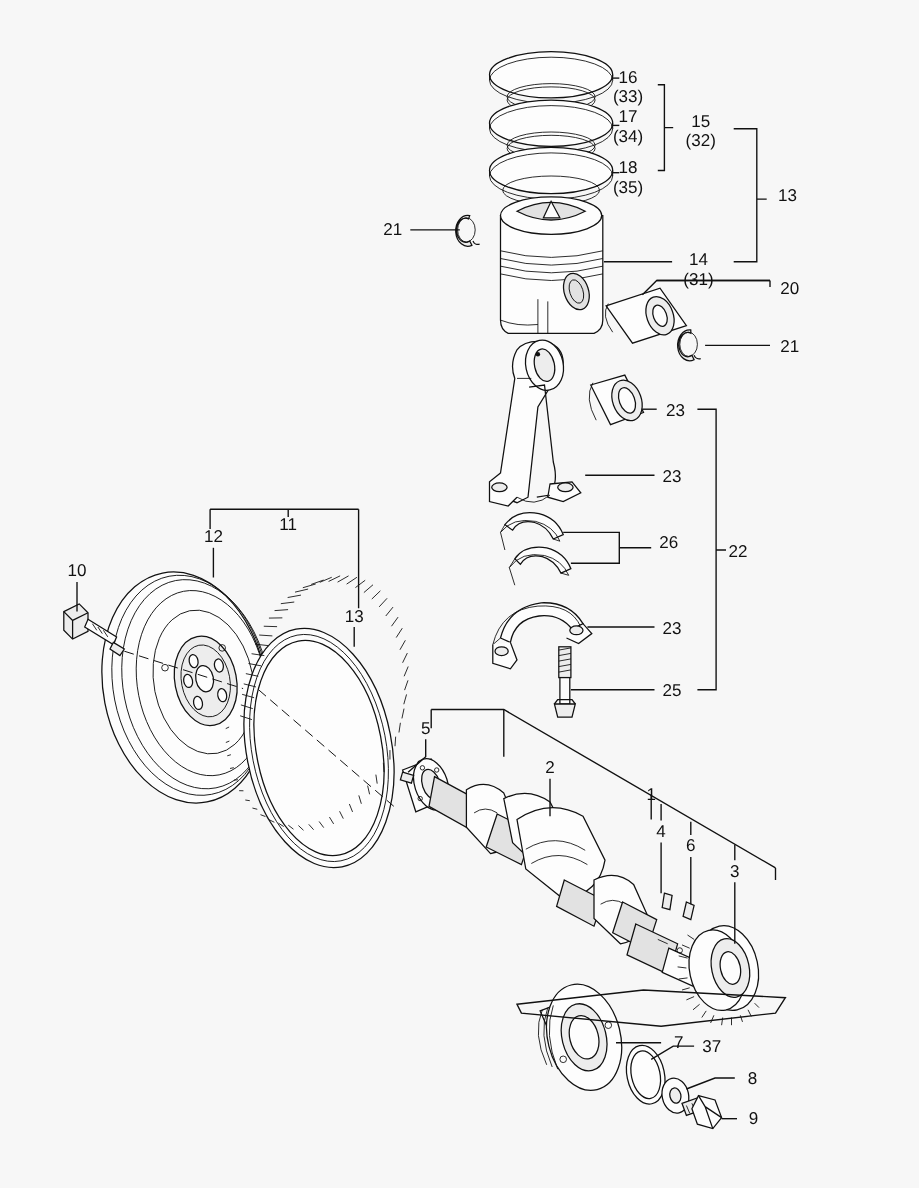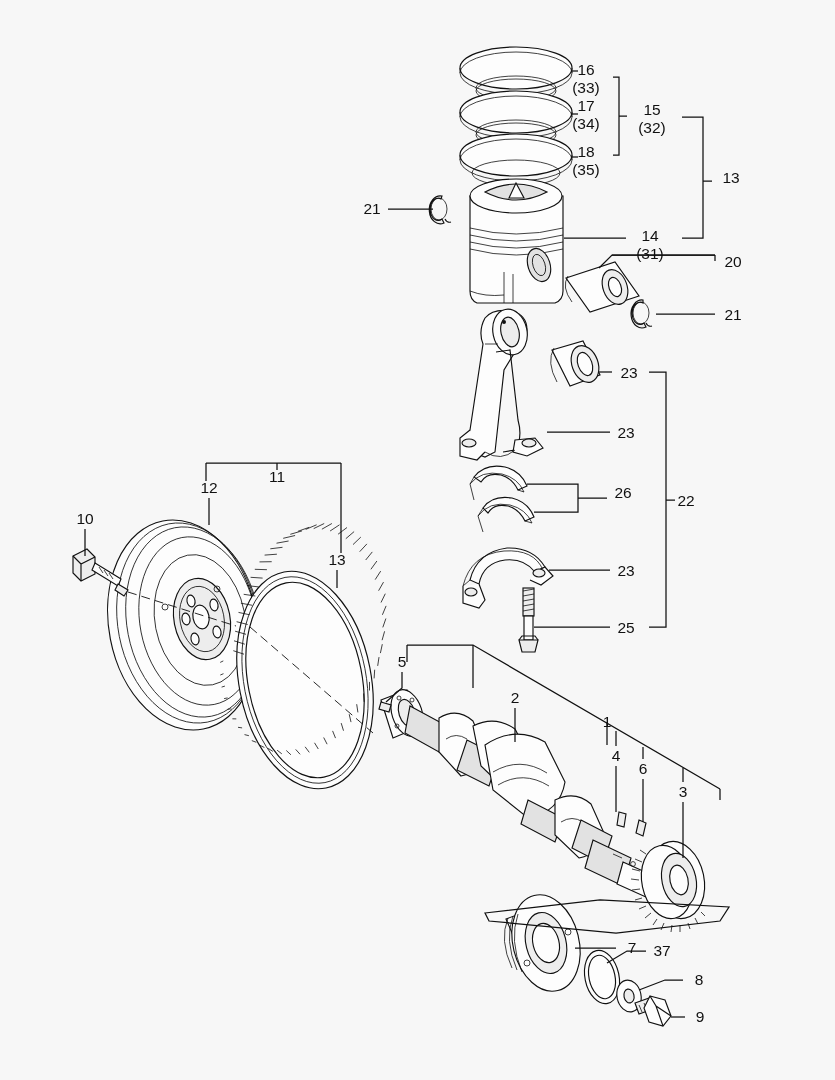--- a/index.html
+++ b/index.html
@@ -3,21 +3,21 @@
 <meta charset="utf-8">
 <style>
   html,body{margin:0;padding:0;}
   body{
     width:835px;height:1080px;
     background:#f7f7f7;
     font-family:"Liberation Sans", sans-serif;
     overflow:hidden;
     position:relative;
   }
-  #stage{position:absolute;left:0;top:0;width:688px;height:1080px;margin-left:15px;}
+  #stage{position:absolute;left:0;top:0;width:688px;height:1080px;}
   svg{display:block;}
   .ln{stroke:#111;stroke-width:1.15;fill:none;}
   .lnt{stroke:#111;stroke-width:0.8;fill:none;}
   .fillw{fill:#fdfdfd;stroke:#111;stroke-width:1.15;}
   .fillg{fill:#ededed;stroke:#111;stroke-width:1.15;}
   .fillgg{fill:#e2e2e2;stroke:#111;stroke-width:1.15;}
   .fillk{fill:#111;stroke:none;}
   .leader{stroke:#111;stroke-width:1.25;fill:none;}
   .lbl{font-family:"Liberation Sans", sans-serif;font-size:15.5px;fill:#111;}
   .dash{stroke:#111;stroke-width:0.9;fill:none;stroke-dasharray:9 5;}

